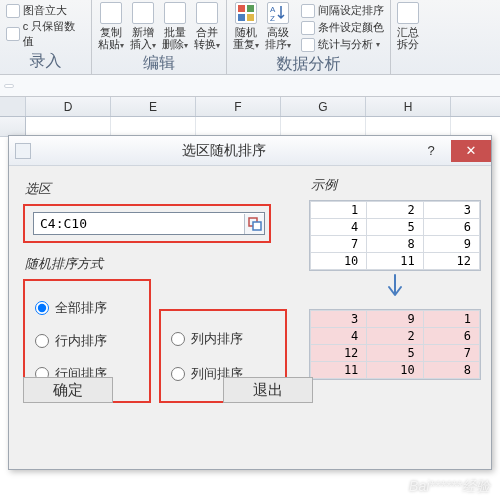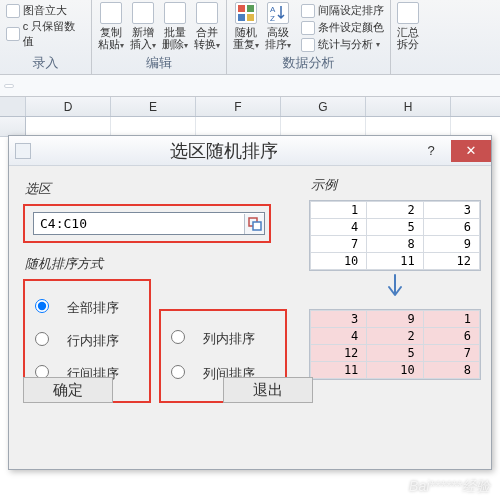--- a/index.html
+++ b/index.html
@@ -5,21 +5,21 @@
 * { margin: 0; padding: 0; box-sizing: border-box; font-family: "Microsoft YaHei", SimSun, Arial, sans-serif; }
 body { width: 500px; height: 500px; background: #fff; overflow: hidden; position: relative; }
 
 
 .ribbon { background: linear-gradient(#f5f6f7,#e9edf2); border-bottom: 1px solid #c5c9cf; height: 75px; display: flex; }
 .rb-group { border-right: 1px solid #c5c9cf; padding: 2px 6px 0 6px; display: flex; flex-direction: column; align-items: center; justify-content: space-between; }
 .rb-top { display: flex; gap: 6px; align-items: flex-start; }
 .rb-item { display: flex; flex-direction: column; align-items: center; font-size: 11px; color: #333; }
 .rb-ico { width: 22px; height: 22px; background: #fff; border: 1px solid #b7c0cc; border-radius: 2px; margin-bottom: 2px; display:flex;align-items:center;justify-content:center;}
 .rb-label { font-size: 11px; line-height: 12px; text-align: center; }
-.rb-group-name { font-size: 13px; color: #5a6b82; padding: 1px 0 2px 0; }
+.rb-group-name { font-size: 16px; color: #5a6b82; padding: 1px 0 2px 0; }
 .rb-small { font-size: 11px; color: #333; display:flex;align-items:center;gap:3px;margin:1px 0;}
 .rb-small .mini{width:14px;height:14px;border:1px solid #b7c0cc;background:#fff;border-radius:2px;}
 .tri{font-size:8px;color:#555;}
 
 
 .fxbar { height: 22px; border-bottom: 1px solid #c5c9cf; background: #f7f9fb; display:flex;align-items:center;padding-left:4px;font-size:11px;color:#555;}
 .fxbar span.lbl{border:1px solid #cfd5dd;padding:1px 4px;background:#fff;border-radius:2px;}
 
 
 .sheet { position: relative; }
@@ -28,37 +28,37 @@
 .corner{width:26px;background:#e6eaef;border-right:1px solid #b9c1cc;}
 .cw{width:85px;}
 .rows .r{display:flex;height:20px;}
 .rows .rn{width:26px;background:linear-gradient(#f3f5f8,#e6eaef);border-right:1px solid #b9c1cc;border-bottom:1px solid #c9d0d9;font-size:12px;text-align:center;line-height:20px;color:#333;}
 .rows .c{width:85px;border-right:1px solid #e2e6eb;border-bottom:1px solid #e2e6eb;}
 
 
 .dialog { position:absolute; left:8px; top:135px; width:484px; height:335px; background:#f0f0f0; border:1px solid #9fa7b1; box-shadow:2px 2px 6px rgba(0,0,0,0.25);}
 .titlebar { height:30px; background:linear-gradient(#fdfdfe,#e9edf3); border-bottom:1px solid #cfd5dd; display:flex; align-items:center; }
 .titlebar .ico{width:16px;height:16px;margin:0 6px;background:#eef2f7;border:1px solid #b7c0cc;}
-.titlebar .ttl{flex:1;text-align:center;font-size:18px;color:#333;}
+.titlebar .ttl{flex:1;text-align:center;font-size:14px;color:#333;}
 .winbtns{display:flex;}
 .winbtn{width:40px;height:22px;display:flex;align-items:center;justify-content:center;font-size:13px;color:#333;}
 .winbtn.close{background:#c8504f;color:#fff;}
 
 .dlg-body{position:relative;padding:10px 14px;}
 .grp-lbl{font-size:13px;color:#333;margin:4px 0 6px 2px;font-style:italic;}
 .redbox{border:2px solid #e53a2f;}
 .sel-area{padding:6px 8px;width:248px;}
 .sel-input{display:flex;align-items:center;background:#fff;border:1px solid #7b8a9c;width:232px;}
 .sel-input input{flex:1;border:none;outline:none;font-size:13px;padding:3px 6px;font-family:Consolas,monospace;}
 .sel-btn{width:20px;height:20px;border-left:1px solid #b7c0cc;display:flex;align-items:center;justify-content:center;background:#f4f6f9;}
 
 .mode-area{margin-top:12px;}
 .radio-cols{display:flex;gap:8px;margin-top:2px;}
 .radio-box{padding:10px 10px;width:128px;height:124px;display:flex;flex-direction:column;justify-content:space-around;}
-.radio-row{display:flex;gap:18px;font-size:13px;color:#333;}
+.radio-row{display:flex;align-items:center;gap:6px;font-size:13px;color:#333;}
 .radio-row input{width:14px;height:14px;}
 
 .example{position:absolute;left:300px;top:6px;width:172px;}
 .ex-tbl{border:1px solid #b9c1cc;background:#fff;margin-top:4px;}
 .ex-tbl table{border-collapse:collapse;width:100%;}
 .ex-tbl td{border:1px solid #d5dae1;width:33.3%;text-align:right;padding:1px 8px 1px 0;font-size:12px;font-family:SimSun,monospace;}
 .ex-tbl.pink td{background:#f7d9db;}
 .arrow{width:100%;height:34px;display:flex;align-items:center;justify-content:center;}
 .arrow svg{display:block;}
 

